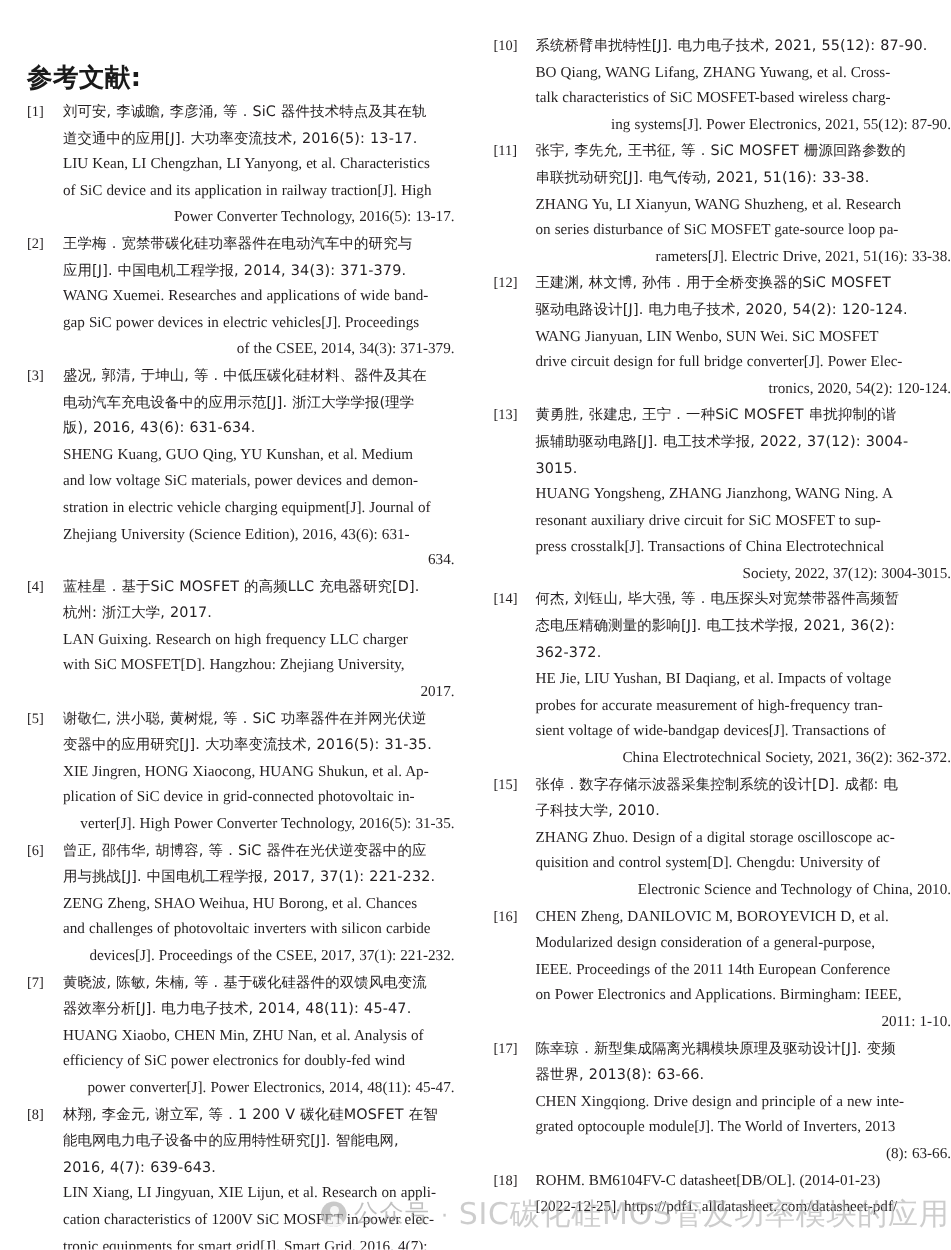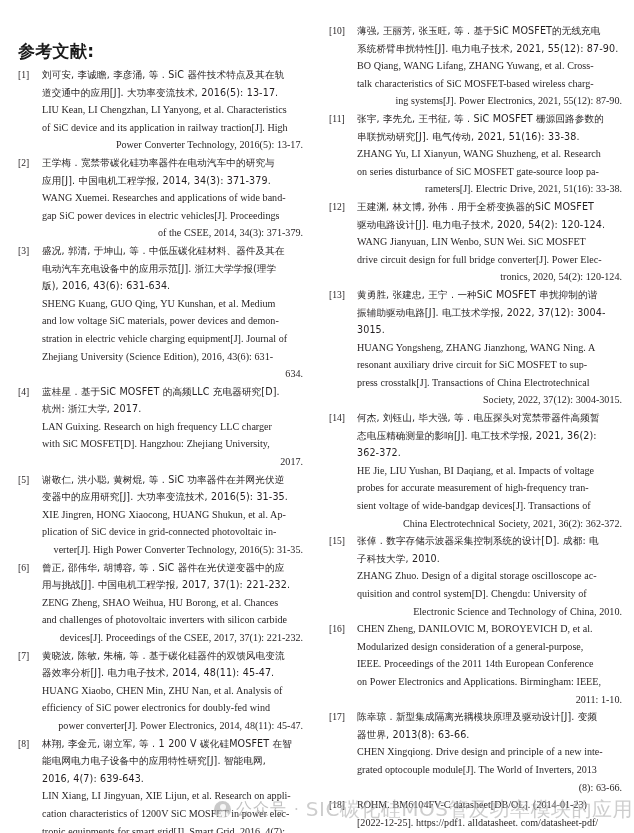--- a/index.html
+++ b/index.html
@@ -35,21 +35,20 @@
     width: 317px;
     box-sizing: border-box;
     padding-top: 22px;
   }
   .col-left {
     padding-left: 18px;
     padding-right: 14px;
   }
   .col-right {
     padding-left: 16px;
-    padding-right: 12px;
   }
   .section-title {
     font-family: "DejaVu Sans", "Liberation Sans", sans-serif;
     font-weight: bold;
     font-size: 17px;
     letter-spacing: 0.3px;
     margin: 18px 0 3px 0;
     color: #1a1a1a;
   }
   ol.ref-list {
@@ -269,21 +268,20 @@
             </div>
           </li>
         </ol>
     </div>
 
     <div class="col col-right">
       <ol class="ref-list" id="right-list">
           <li class="ref wide">
             <span class="num">[10]</span>
             <div>
-              <div class="ref-line zh">薄强, 王丽芳, 张玉旺, 等 . 基于SiC MOSFET的无线充电</div>
               <div class="ref-line zh">系统桥臂串扰特性[J]. 电力电子技术, 2021, 55(12): 87-90.</div>
               <div class="ref-line en">BO Qiang, WANG Lifang, ZHANG Yuwang, et al. Cross-</div>
               <div class="ref-line en">talk characteristics of SiC MOSFET-based wireless charg-</div>
               <div class="ref-line en last">ing systems[J]. Power Electronics, 2021, 55(12): 87-90.</div>
             </div>
           </li>
           <li class="ref wide">
             <span class="num">[11]</span>
             <div>
               <div class="ref-line zh">张宇, 李先允, 王书征, 等 . SiC MOSFET 栅源回路参数的</div>

